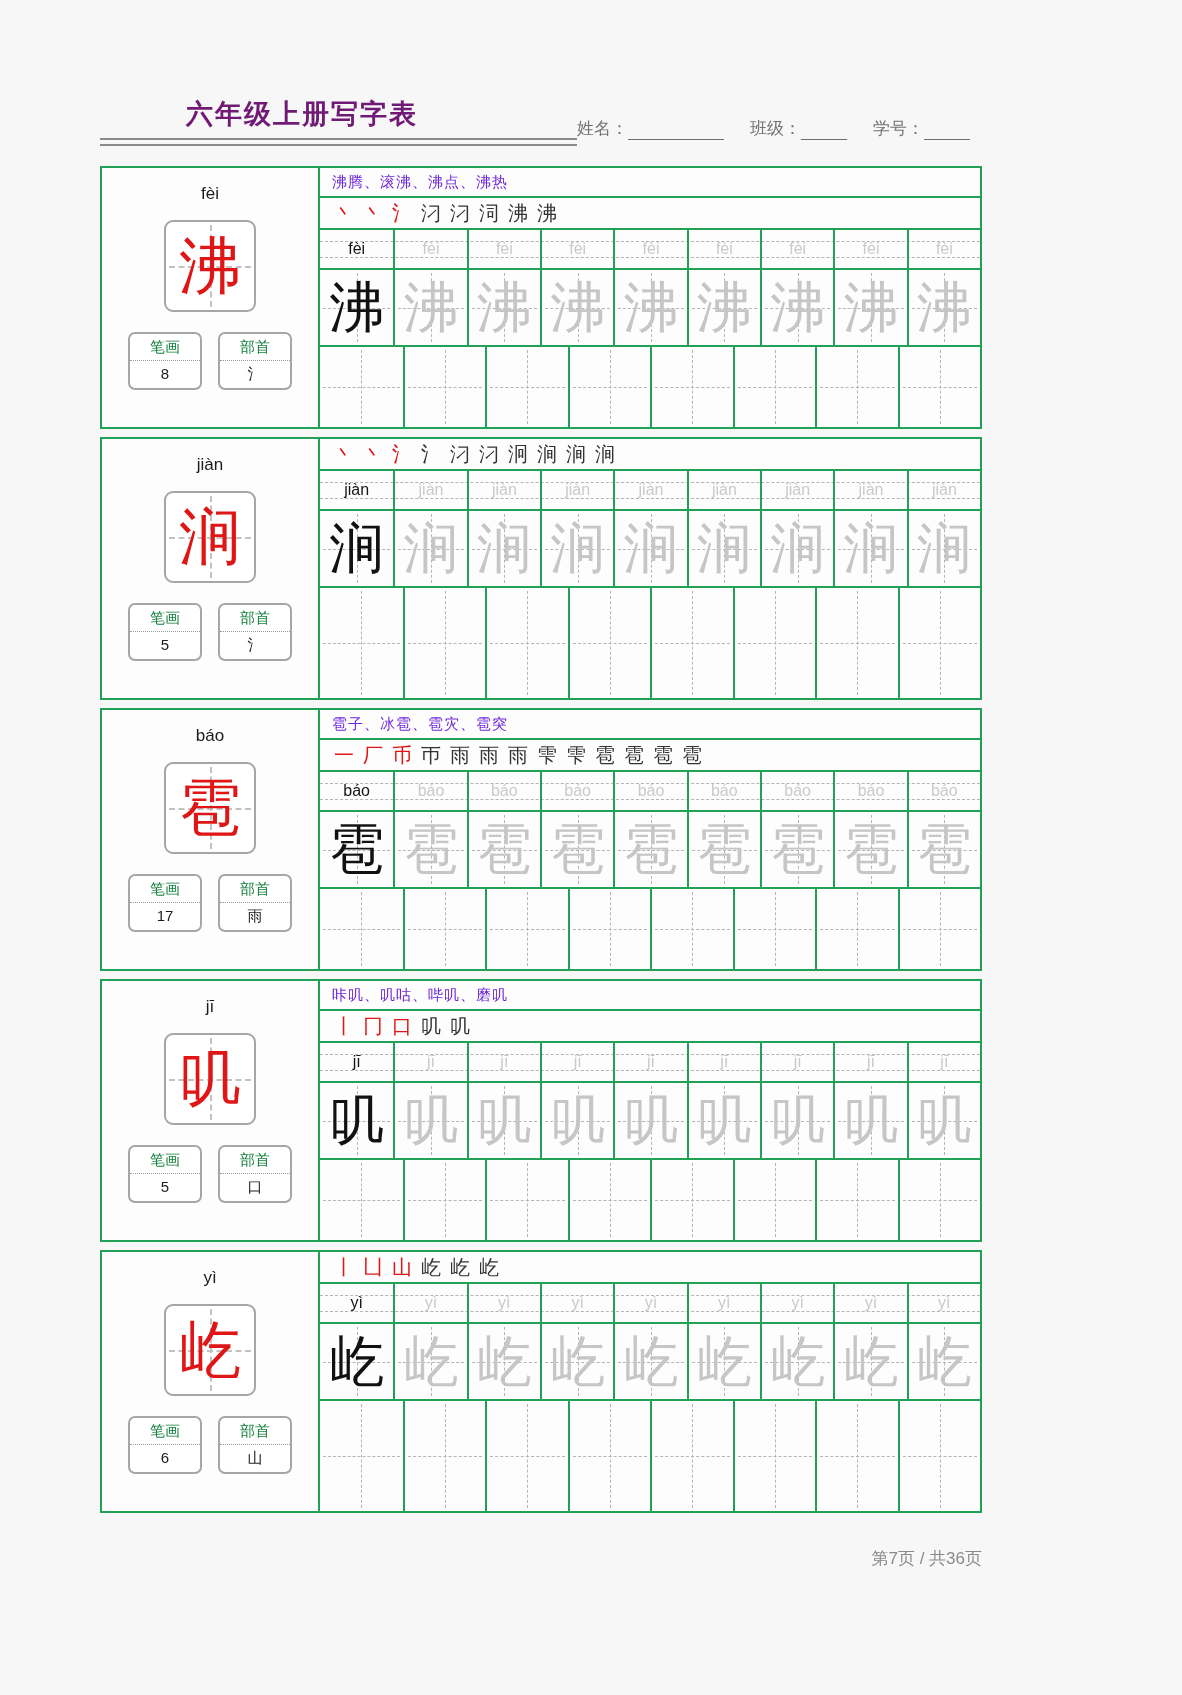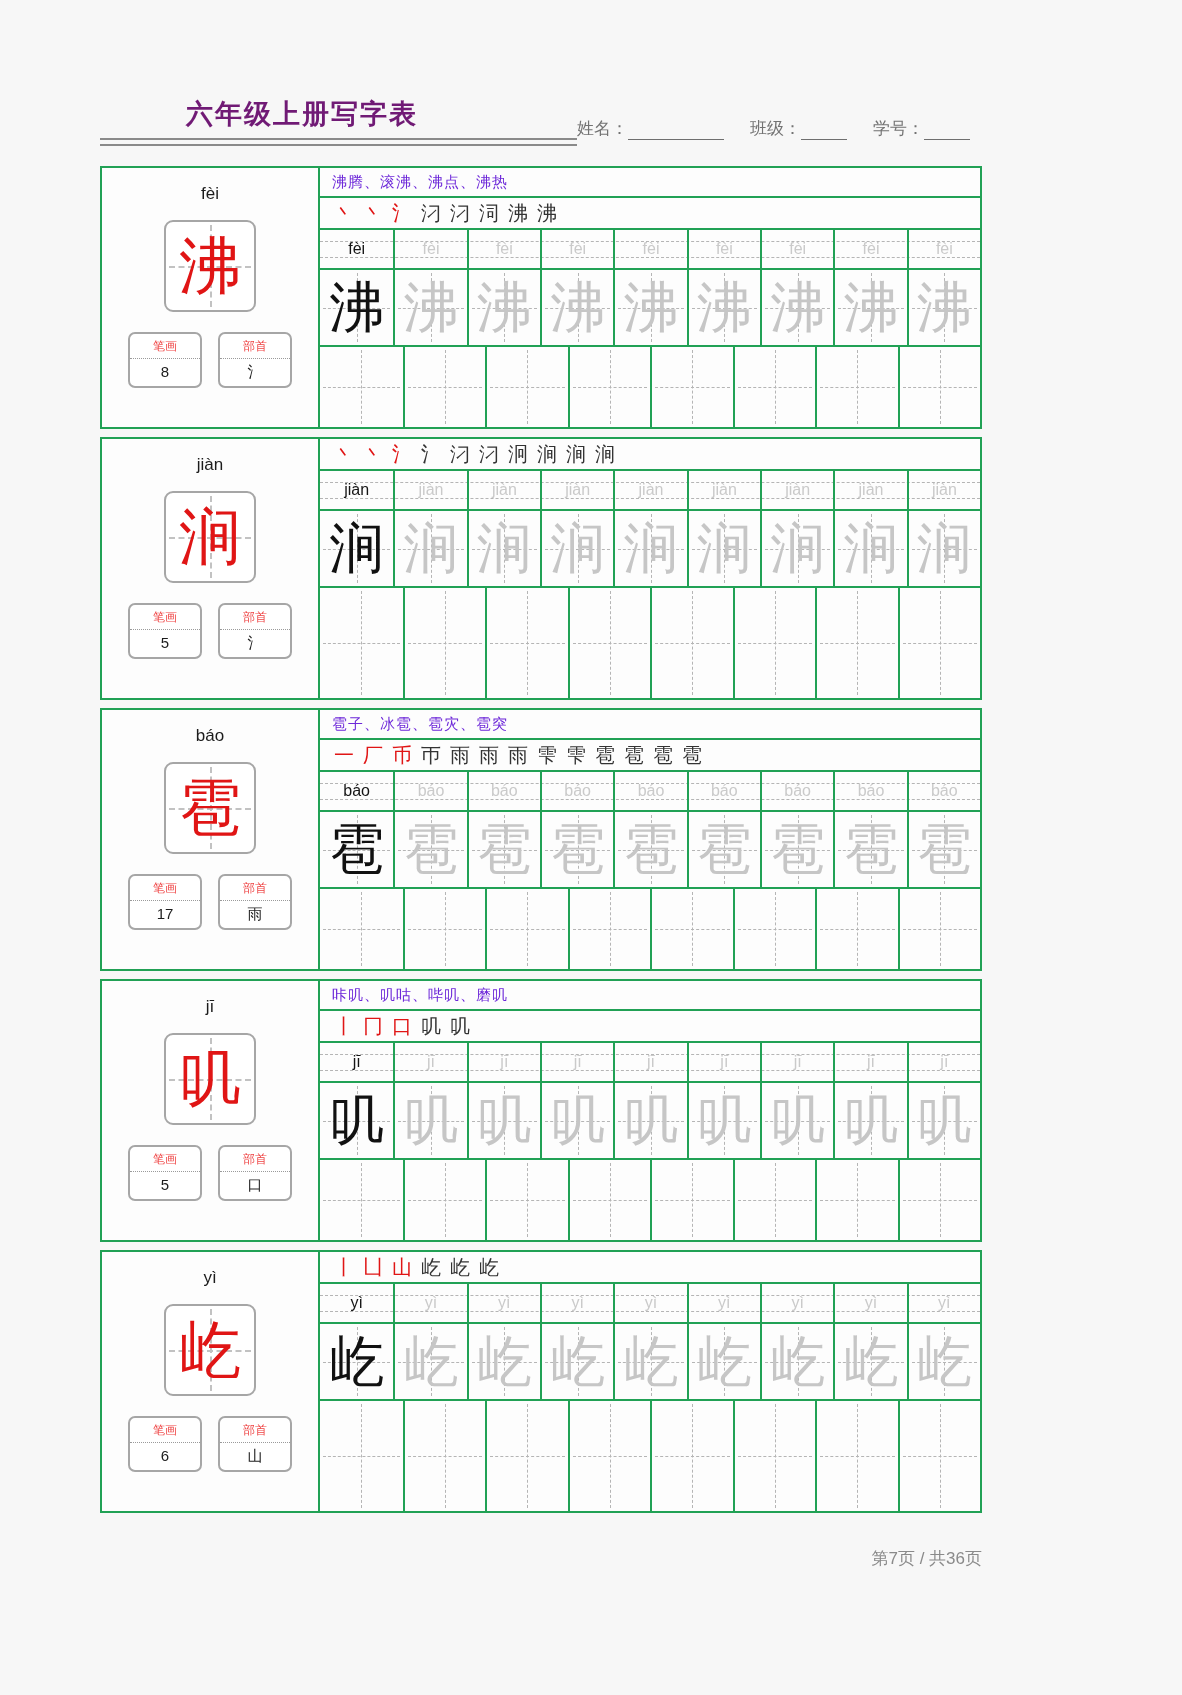--- a/index.html
+++ b/index.html
@@ -101,21 +101,21 @@
   }
   .meta-row{margin-top:20px;display:flex;gap:16px;}
   .meta-box{
     width:74px;
     border:2px solid var(--boxline);
     border-radius:7px;
     text-align:center;
     background:#fff;
     overflow:hidden;
   }
-  .meta-label{font-size:12px;color:#ef4444;padding:4px 0 3px;border-bottom:1.5px dotted #9a9a9a;}
+  .meta-label{font-size:15px;color:#15803d;padding:4px 0 3px;border-bottom:1.5px dotted #9a9a9a;}
   .meta-value{font-size:15px;color:#1c1c1c;padding:4px 0;}
   
   .right-panel{flex:1;display:flex;flex-direction:column;min-width:0;}
   .words-row{
     height:30px;flex:none;
     border-bottom:2px solid var(--green);
     display:flex;align-items:center;
     padding-left:12px;
     font-size:15px;color:#6d28d9;
     letter-spacing:1px;

